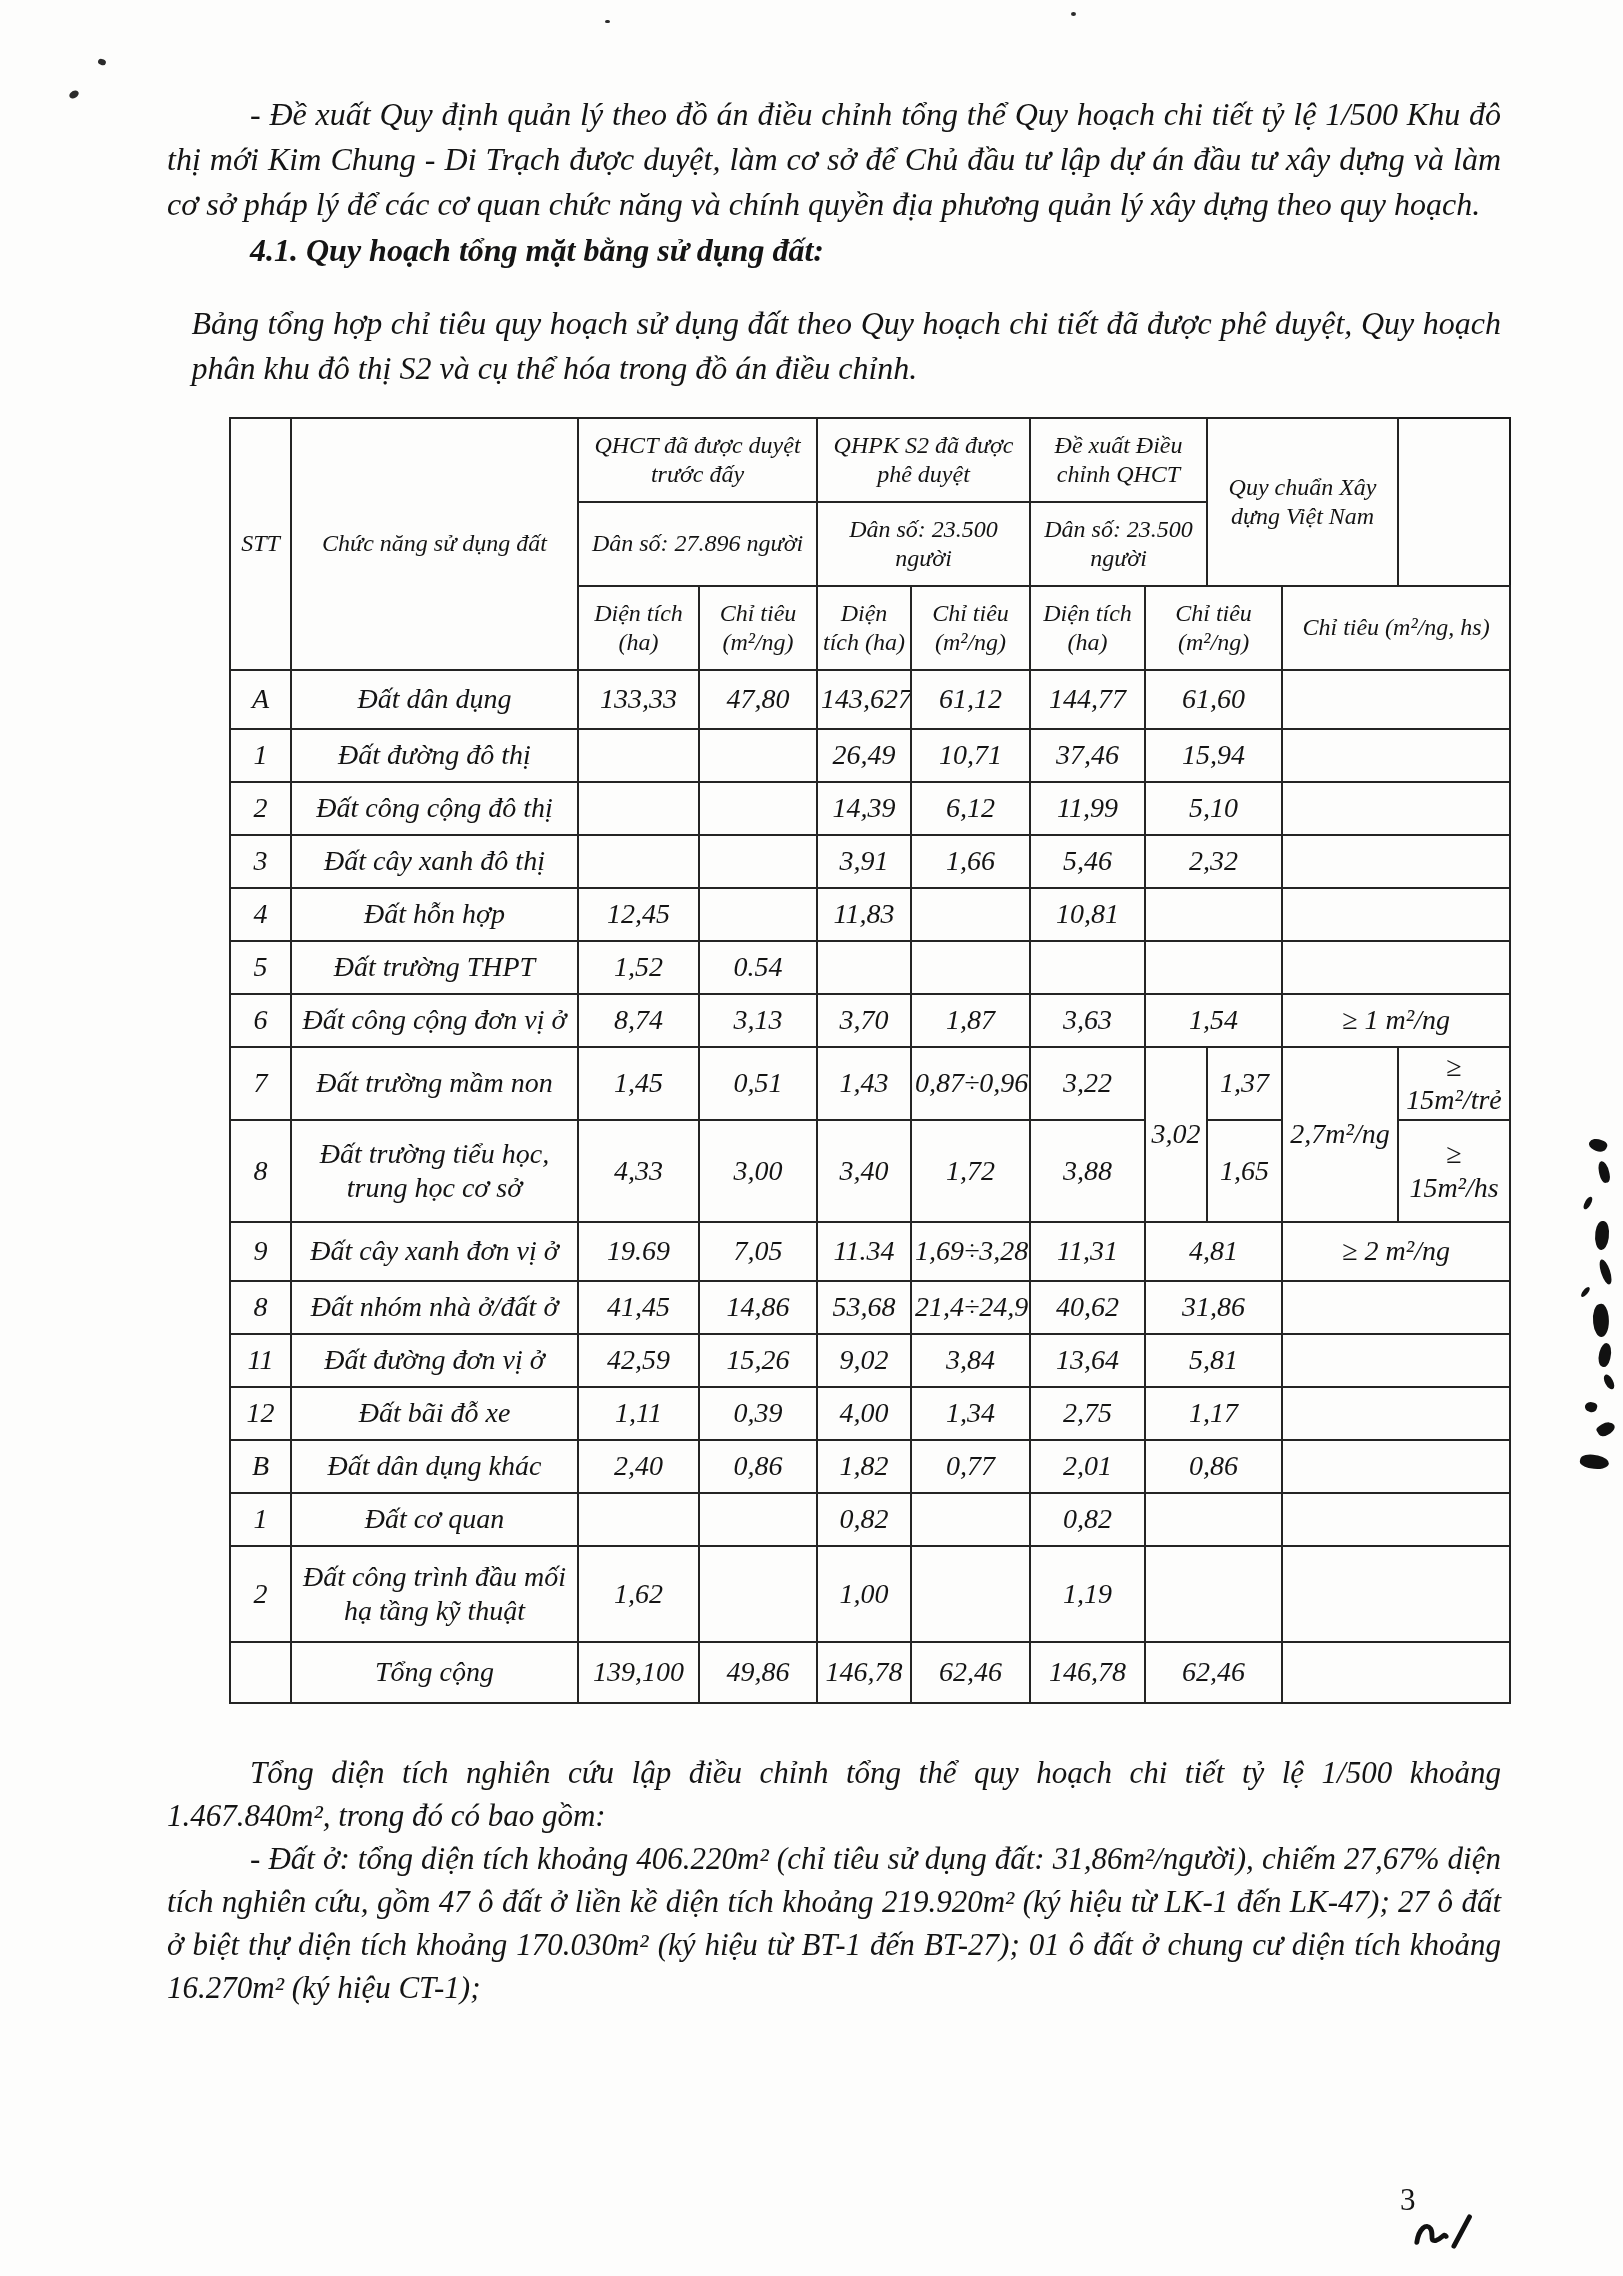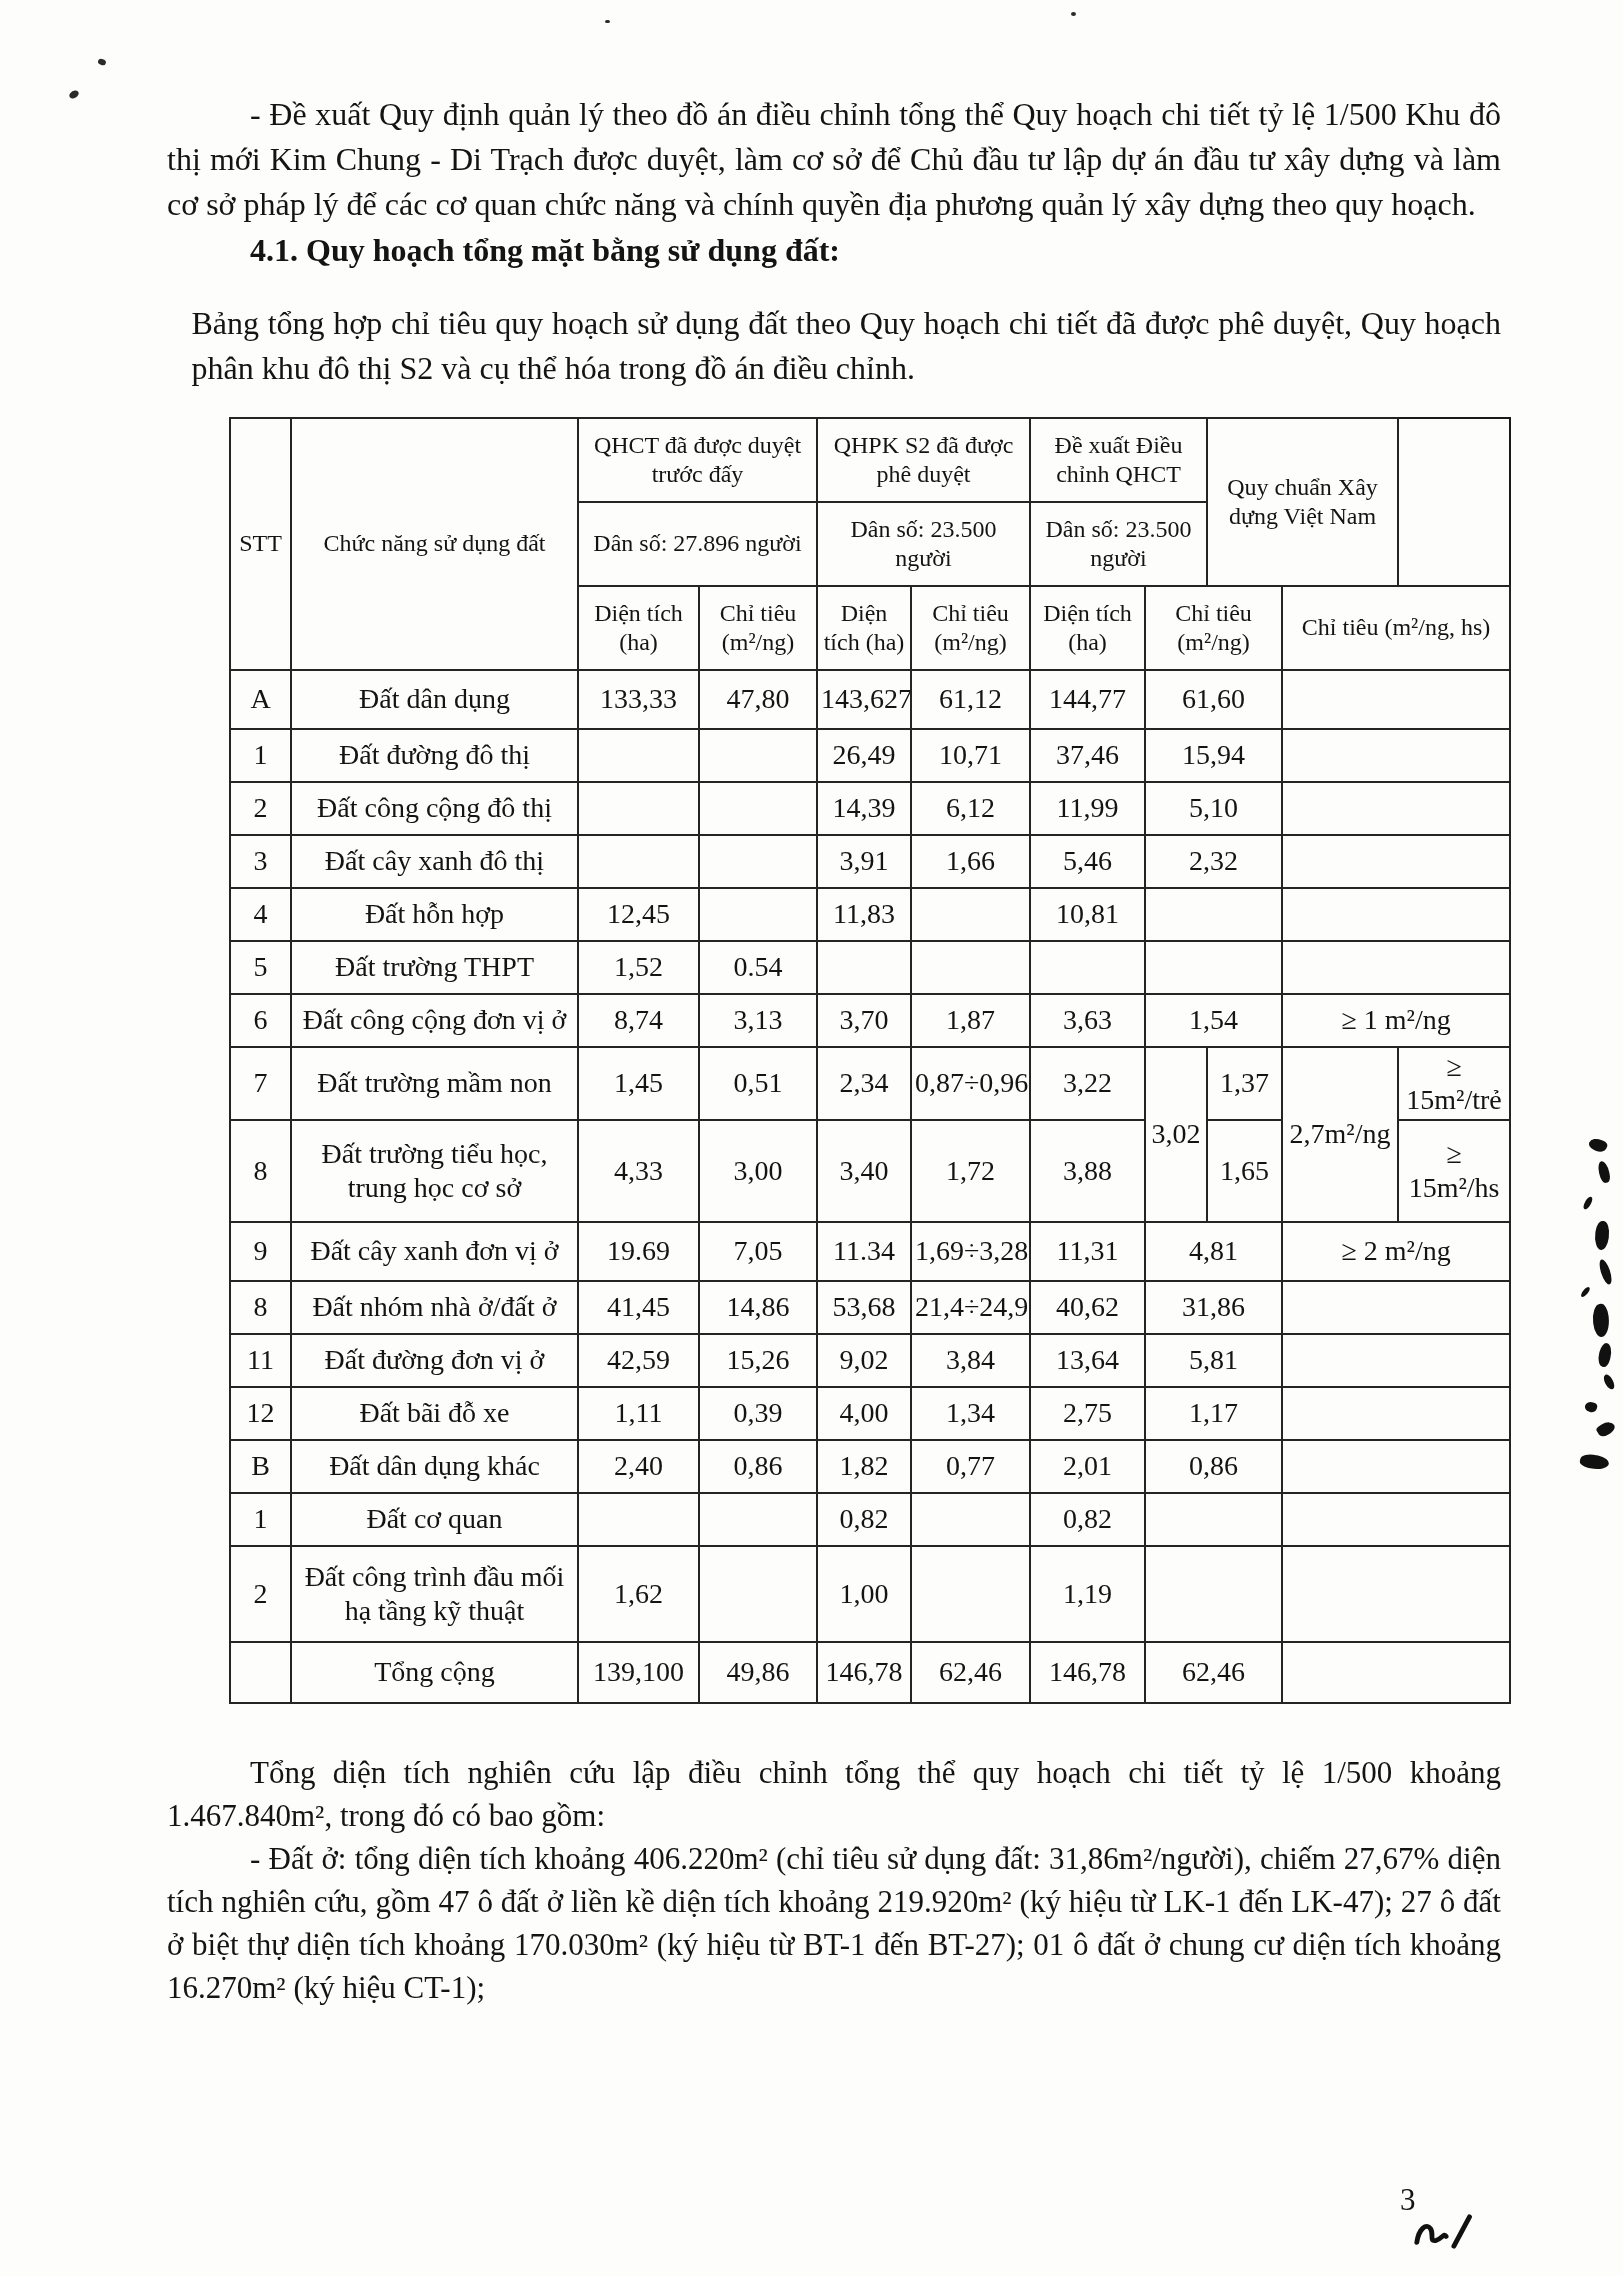--- a/index.html
+++ b/index.html
@@ -6,21 +6,21 @@
   .page{
     position:relative;
     width:1623px;height:2277px;
     background:#fdfdfc;
     font-family:"Liberation Serif","DejaVu Serif",serif;
     color:#141414;
     overflow:hidden;
   }
   .content{
     position:absolute;left:0;top:0;width:1623px;
-    padding:92px 122px 0 167px;box-sizing:border-box;
+    padding:92px 122px 0 167px;box-sizing:border-box;font-style:italic;
   }
   p{margin:0;}
   .intro{
     font-size:32px;line-height:45px;text-align:justify;text-indent:83px;
   }
   .hd{
     font-size:32px;line-height:47px;font-weight:bold;margin-left:83px;
   }
   .tbl-caption{
     font-size:32px;line-height:45px;margin-top:27px;margin-left:24.5px;
@@ -193,21 +193,21 @@
           <td>1,87</td>
           <td>3,63</td>
           <td colspan="2">1,54</td>
           <td colspan="2">≥ 1 m²/ng</td>
         </tr>
         <tr class="r60">
           <td>7</td>
           <td class="nm">Đất trường mầm non</td>
           <td>1,45</td>
           <td>0,51</td>
-          <td>2,34</td>
+          <td>1,43</td>
           <td>0,87÷0,96</td>
           <td>3,22</td>
           <td rowspan="2">3,02</td>
           <td>1,37</td>
           <td rowspan="2">2,7m²/ng</td>
           <td>≥ 15m²/trẻ</td>
         </tr>
         <tr class="r104">
           <td>8</td>
           <td class="nm">Đất trường tiểu học, trung học cơ sở</td>

